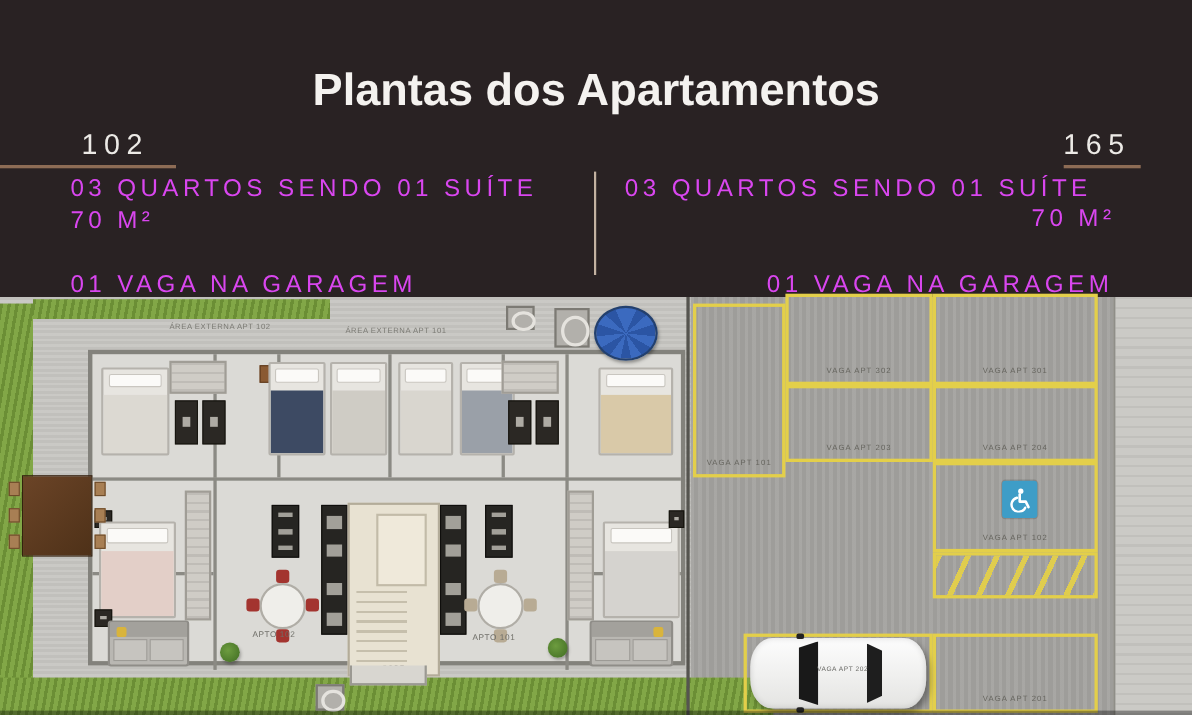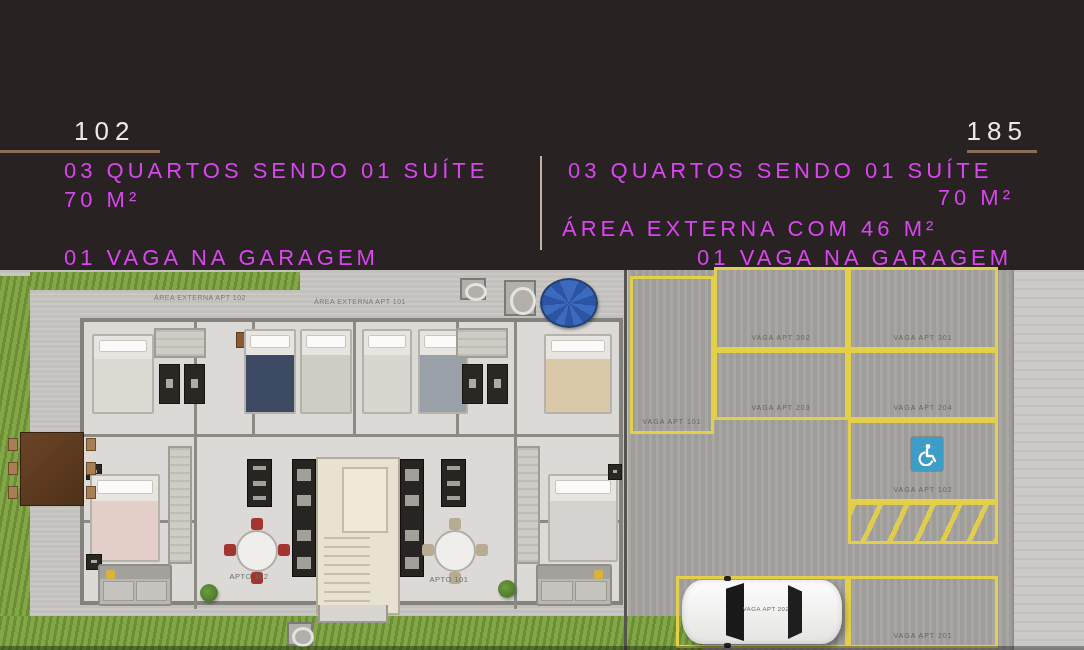--- a/index.html
+++ b/index.html
@@ -128,34 +128,34 @@
 
   .entry-step { position:absolute; left:238px; top:287px; width:70px; height:18px;
                 background:#d8d6d0; border:2px solid #9b9992; border-top:none; }
 </style>
 </head>
 <body>
 
 <div class="stage">
 
   <div class="header">
+    <div class="title">Plantas dos Apartamentos</div>
 
     <div class="unit-number num-left">102</div>
-    <div class="unit-number num-right">185</div>
+    <div class="unit-number num-right">165</div>
     <div class="rule rule-left"></div>
     <div class="rule rule-right"></div>
     <div class="vdivider"></div>
 
     <div class="spec sL1">03 QUARTOS SENDO 01 SUÍTE</div>
     <div class="spec sL2">70 M²</div>
     <div class="spec sL4">01 VAGA NA GARAGEM</div>
 
     <div class="spec sR1">03 QUARTOS SENDO 01 SUÍTE</div>
     <div class="spec sR2">70 M²</div>
-    <div class="spec sR3">ÁREA EXTERNA COM 46 M²</div>
     <div class="spec sR4">01 VAGA NA GARAGEM</div>
   </div>
 
   <div class="plan">
 
     <div class="asphalt"></div>
     <div class="sidewalk"></div>
     <div class="grass grass-left"></div>
     <div class="grass grass-top"></div>
     <div class="grass grass-bottom"></div>

